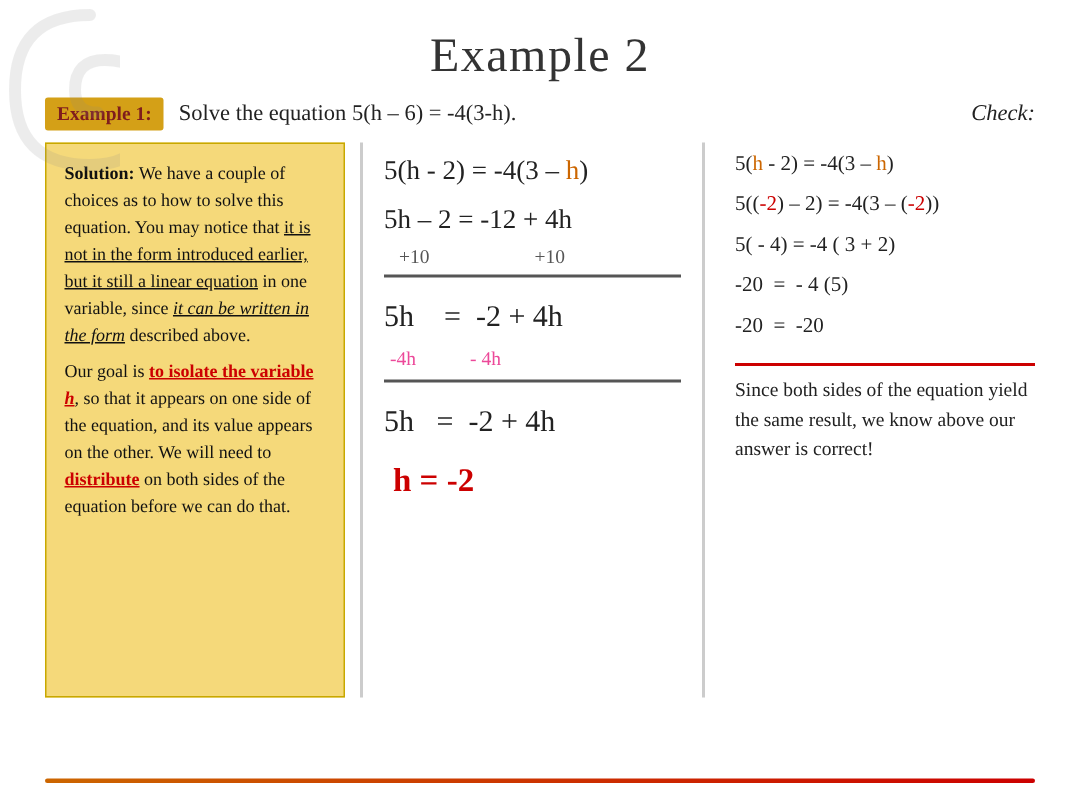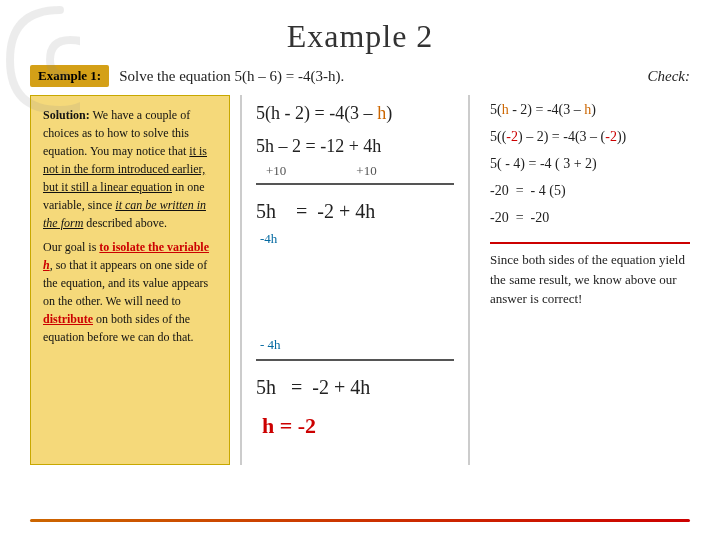--- a/index.html
+++ b/index.html
@@ -35,21 +35,21 @@
 
     
     .example-bar {
       display: flex;
       align-items: center;
       margin: 0 30px 8px 30px;
       gap: 10px;
     }
     .example-label-box {
       background: #d4a017;
-      color: #000000;
+      color: #7f1d1d;
       font-size: 13px;
       font-weight: bold;
       padding: 3px 8px;
       border-radius: 2px;
     }
     .example-problem {
       font-size: 15px;
       color: #222;
     }
     .check-label {
@@ -132,24 +132,23 @@
     .step-equals-row {
       font-size: 20px;
       color: #222;
       border-top: 2px solid #555;
       padding-top: 12px;
       margin-left: 0;
     }
     .minus4h-row {
       display: flex;
       font-size: 13px;
-      color: #0369a1;
+      color: #ec4899;
       padding-left: 4px;
-      gap: 90px;
-      flex-direction: column;
+      gap: 36px;
     }
 
     .h-equals {
       font-size: 22px;
       font-weight: bold;
       color: #c00;
       margin-top: 6px;
       padding-left: 6px;
     }
 

